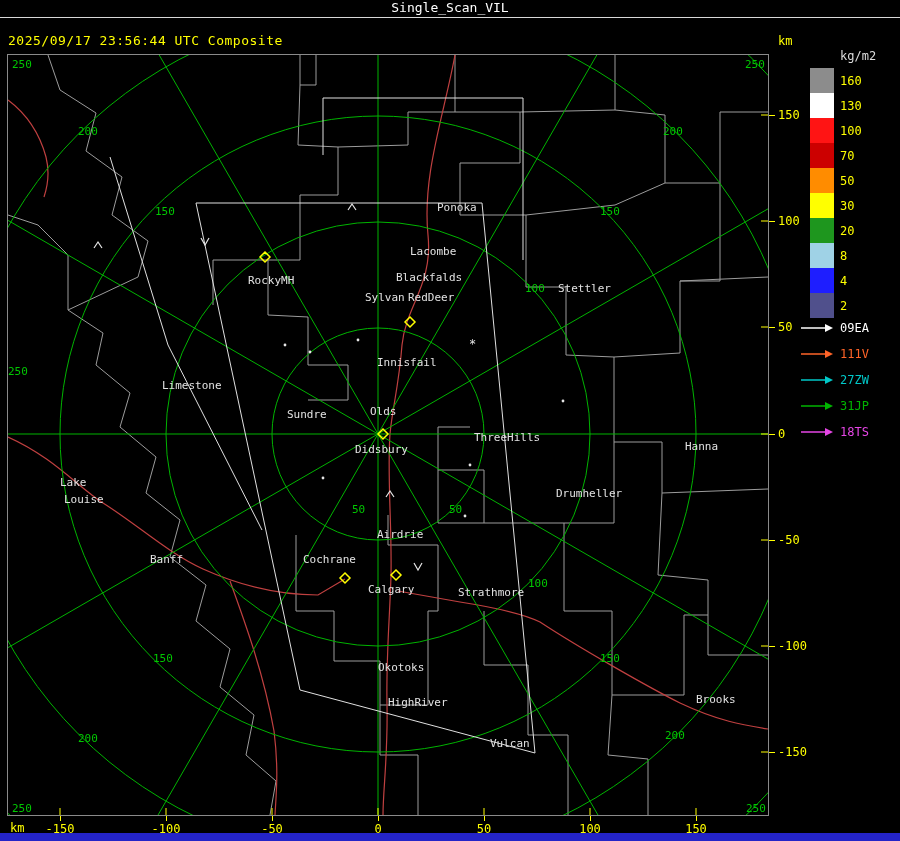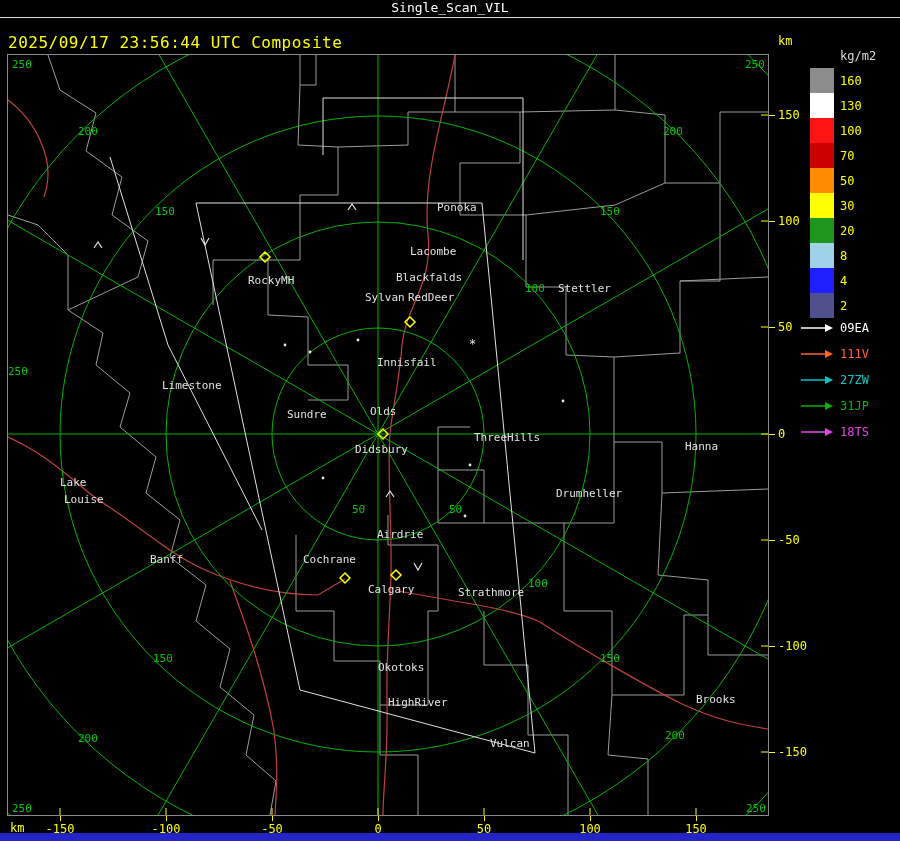--- a/index.html
+++ b/index.html
@@ -8,21 +8,21 @@
     position:relative; overflow:hidden;
     font-family:"DejaVu Sans Mono", monospace;
   }
   .title-bar {
     position:absolute; top:0; left:0; width:900px; height:17px;
     border-bottom:1px solid #d8d8d8;
     color:#ffffff; font-size:13px; text-align:center; line-height:16px;
   }
   .timestamp {
     position:absolute; left:8px; top:33px;
-    color:#ffff00; font-size:16px; letter-spacing:0.5px;
+    color:#ffff00; font-size:13px; letter-spacing:0.5px;
   }
   .km-right { position:absolute; left:778px; top:34px; color:#ffff00; font-size:12px; }
   .km-bottom { position:absolute; left:10px; top:821px; color:#ffff00; font-size:12px; }
   .map-frame {
     position:absolute; left:7px; top:54px; width:760px; height:760px;
     border:1px solid #8a8a8a; background:#000;
   }
   .right-axis { position:absolute; left:769px; top:55px; width:30px; height:760px; }
   .right-axis .tick { position:absolute; left:0; width:6px; height:1px; background:#ffff00; }
   .right-axis .lbl { position:absolute; left:9px; transform:translateY(-50%); color:#ffff00; font-size:12px; }

